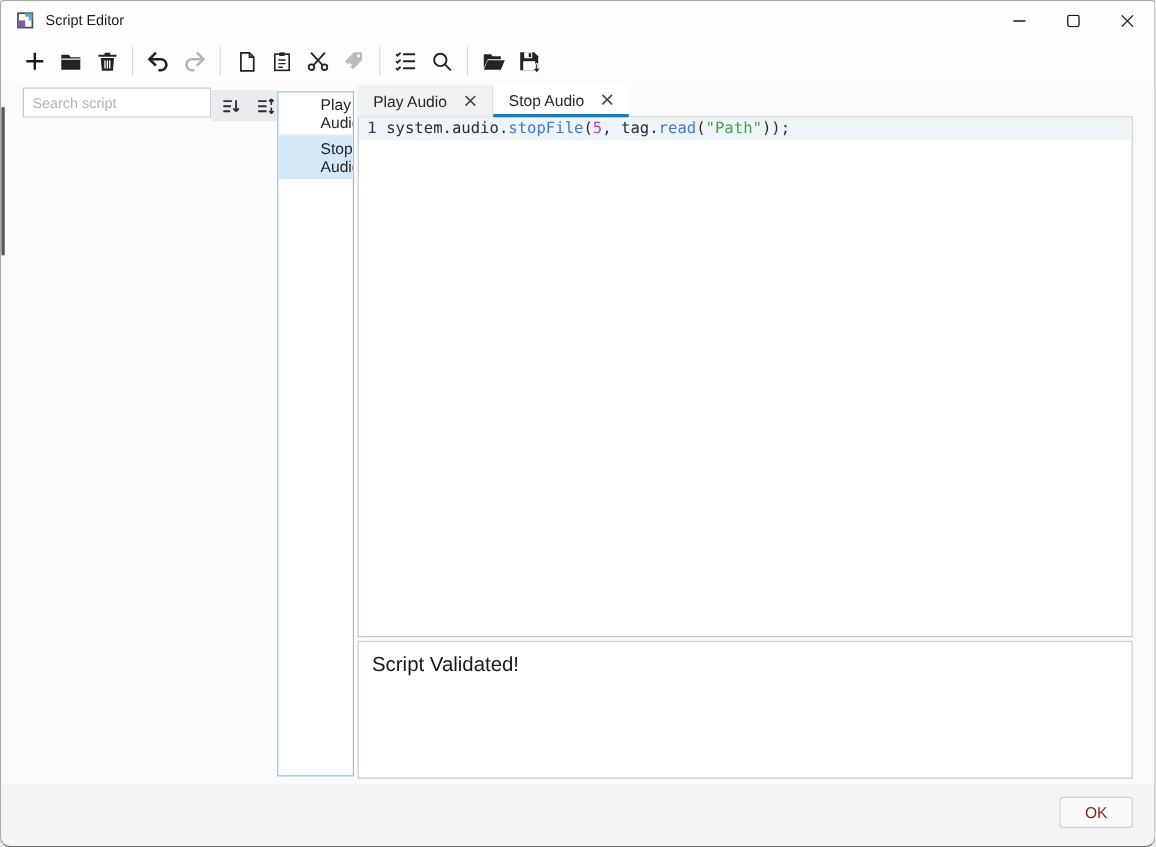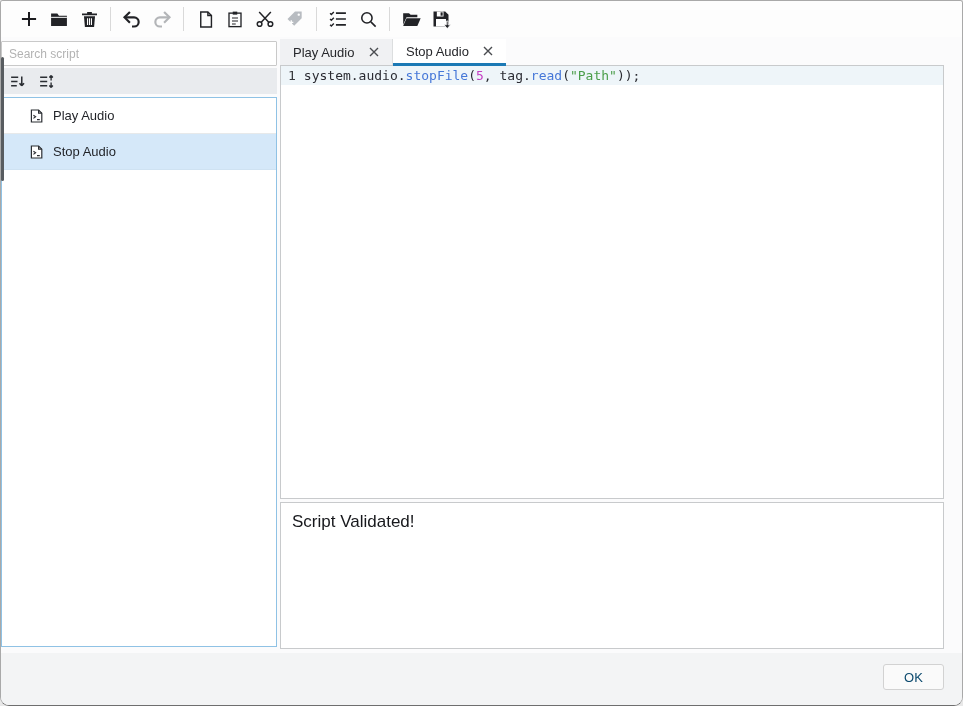--- a/index.html
+++ b/index.html
@@ -27,21 +27,21 @@
   
   .toolbar { height:36px; flex:0 0 36px; display:flex; align-items:center; padding-left:13px; background:#fdfdfd; }
   .tb-btn { width:28px; height:28px; display:flex; align-items:center; justify-content:center; margin:0 1px; }
   .tb-sep { width:1px; height:24px; background:#d9d9d9; margin:0 6px; }
 
   
   .content { flex:1 1 auto; display:flex; background:#fbfbfc; position:relative; min-height:0; }
   .edge-scrollbar { position:absolute; left:0; top:20px; width:3px; height:124px; background:#585c60; border-radius:2px; }
 
   
-  .sidebar { width:276px; flex:0 0 276px; display:flex; flex-direction:column; padding-top:4px; }
+  .sidebar { width:276px; flex:0 0 276px; margin-left:18px; display:flex; flex-direction:row; padding-top:4px; }
   .search-input {
     height:25px; width:100%; border:1px solid #c9c9c9; background:#fff;
     font-size:12px; padding:0 7px; color:#333; outline:none; border-radius:1px;
     font-family:"Liberation Sans","DejaVu Sans",sans-serif;
   }
   .search-input::placeholder { color:#b3b3b3; }
   .sort-row { margin-top:2px; height:26px; background:#e9ebee; display:flex; align-items:center; padding-left:6px; gap:9px; }
   .sort-btn { width:20px; height:20px; display:flex; align-items:center; justify-content:center; }
   .script-list { margin-top:3px; margin-bottom:6px; flex:1 1 auto; background:#fff; border:1px solid #8fc2e5; overflow:hidden; }
   .script-item { height:36px; display:flex; align-items:center; padding-left:27px; gap:8px; font-size:13px; color:#1f2126; border-bottom:1px solid #e7e9ea; }
@@ -59,29 +59,54 @@
   .code-line { height:19px; display:flex; align-items:center; background:#eef5f9; font-family:"DejaVu Sans Mono","Liberation Mono",monospace; font-size:13px; padding-left:7px; white-space:pre; }
   .line-no { color:#37383c; margin-right:8px; }
 
   .output-box { margin-top:3px; flex:1 1 auto; margin-bottom:4px; background:#fff; border:1px solid #c8cacc; padding:9px 11px; font-size:17px; color:#17181c; }
 
   
   .footer { height:52px; flex:0 0 52px; background:#f3f4f5; display:flex; justify-content:flex-end; align-items:flex-start; }
   .ok-btn {
     margin-top:11px; margin-right:18px; width:61px; height:26px;
     background:#fafafa; border:1px solid #d2d2d2; border-radius:3px;
-    font-size:13px; color:#0c4a6e; display:flex; align-items:center; justify-content:center;
+    font-size:13px; color:#7f1d1d; display:flex; align-items:center; justify-content:center;
     font-family:"Liberation Sans","DejaVu Sans",sans-serif;
   }
 </style>
 </head>
 <body>
 
 <div class="window">
 
+  <div class="titlebar">
+    <svg class="app-icon" viewBox="0 0 16 16">
+      <rect x="2" y="2" width="12" height="12" fill="#ffffff" stroke="#44454d" stroke-width="1.4"></rect>
+      <path d="M8 2 h6 v6 h-3 v-3 h-3 z" fill="#55b1c6"></path>
+      <rect x="2" y="8" width="6" height="6" fill="#7b5fa9"></rect>
+    </svg>
+    <span class="title">Script Editor</span>
+    <div class="win-controls">
+      <div class="win-btn">
+        <svg width="11" height="11" viewBox="0 0 11 11">
+            <line x1="0.5" y1="5.5" x2="10.5" y2="5.5" stroke="#1a1a1a" stroke-width="1.1"></line>
+          </svg>
+      </div>
+      <div class="win-btn">
+        <svg width="11" height="11" viewBox="0 0 11 11">
+            <rect x="0.8" y="0.8" width="9.4" height="9.4" rx="1.5" fill="none" stroke="#1a1a1a" stroke-width="1.1"></rect>
+          </svg>
+      </div>
+      <div class="win-btn">
+        <svg width="11" height="11" viewBox="0 0 11 11">
+            <path d="M0.8 0.8 L10.2 10.2 M10.2 0.8 L0.8 10.2" stroke="#1a1a1a" stroke-width="1.1"></path>
+          </svg>
+      </div>
+    </div>
+  </div>
 
   <div class="toolbar">
     <div class="tb-btn">
       <svg width="20" height="20" viewBox="0 0 24 24">
           <path d="M12 3.5v17M3.5 12h17" stroke="#1b1b1f" stroke-width="2.4" fill="none"></path>
         </svg>
     </div>
     <div class="tb-btn">
       <svg width="20" height="20" viewBox="0 0 24 24">
           <path d="M2.5 5.5h7.5l2 2.5h9.5v12.5h-19z" fill="#222327"></path>

